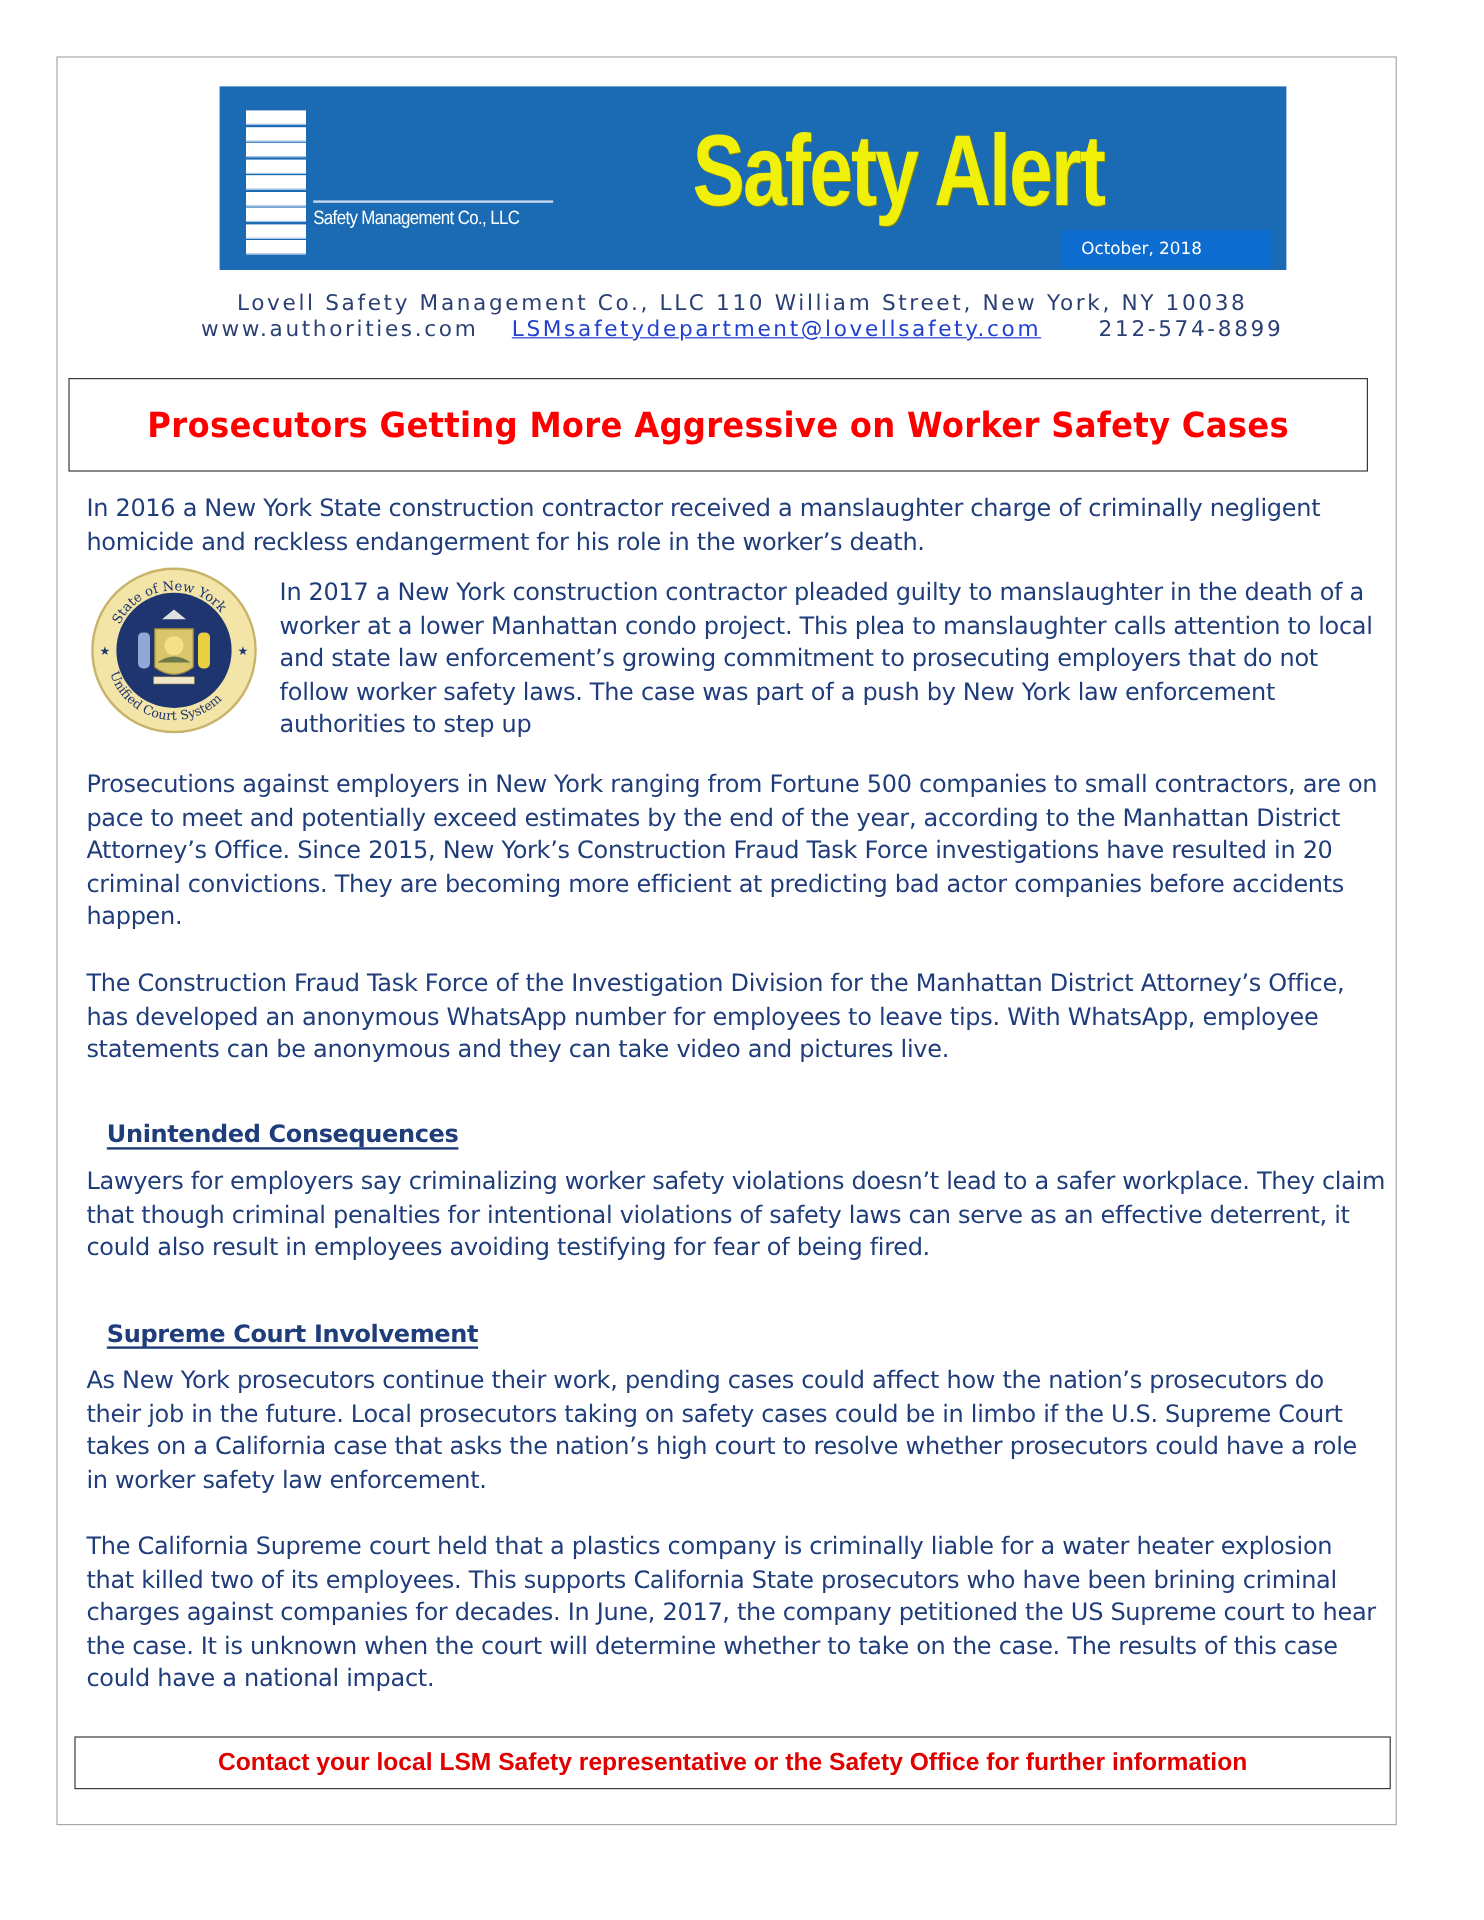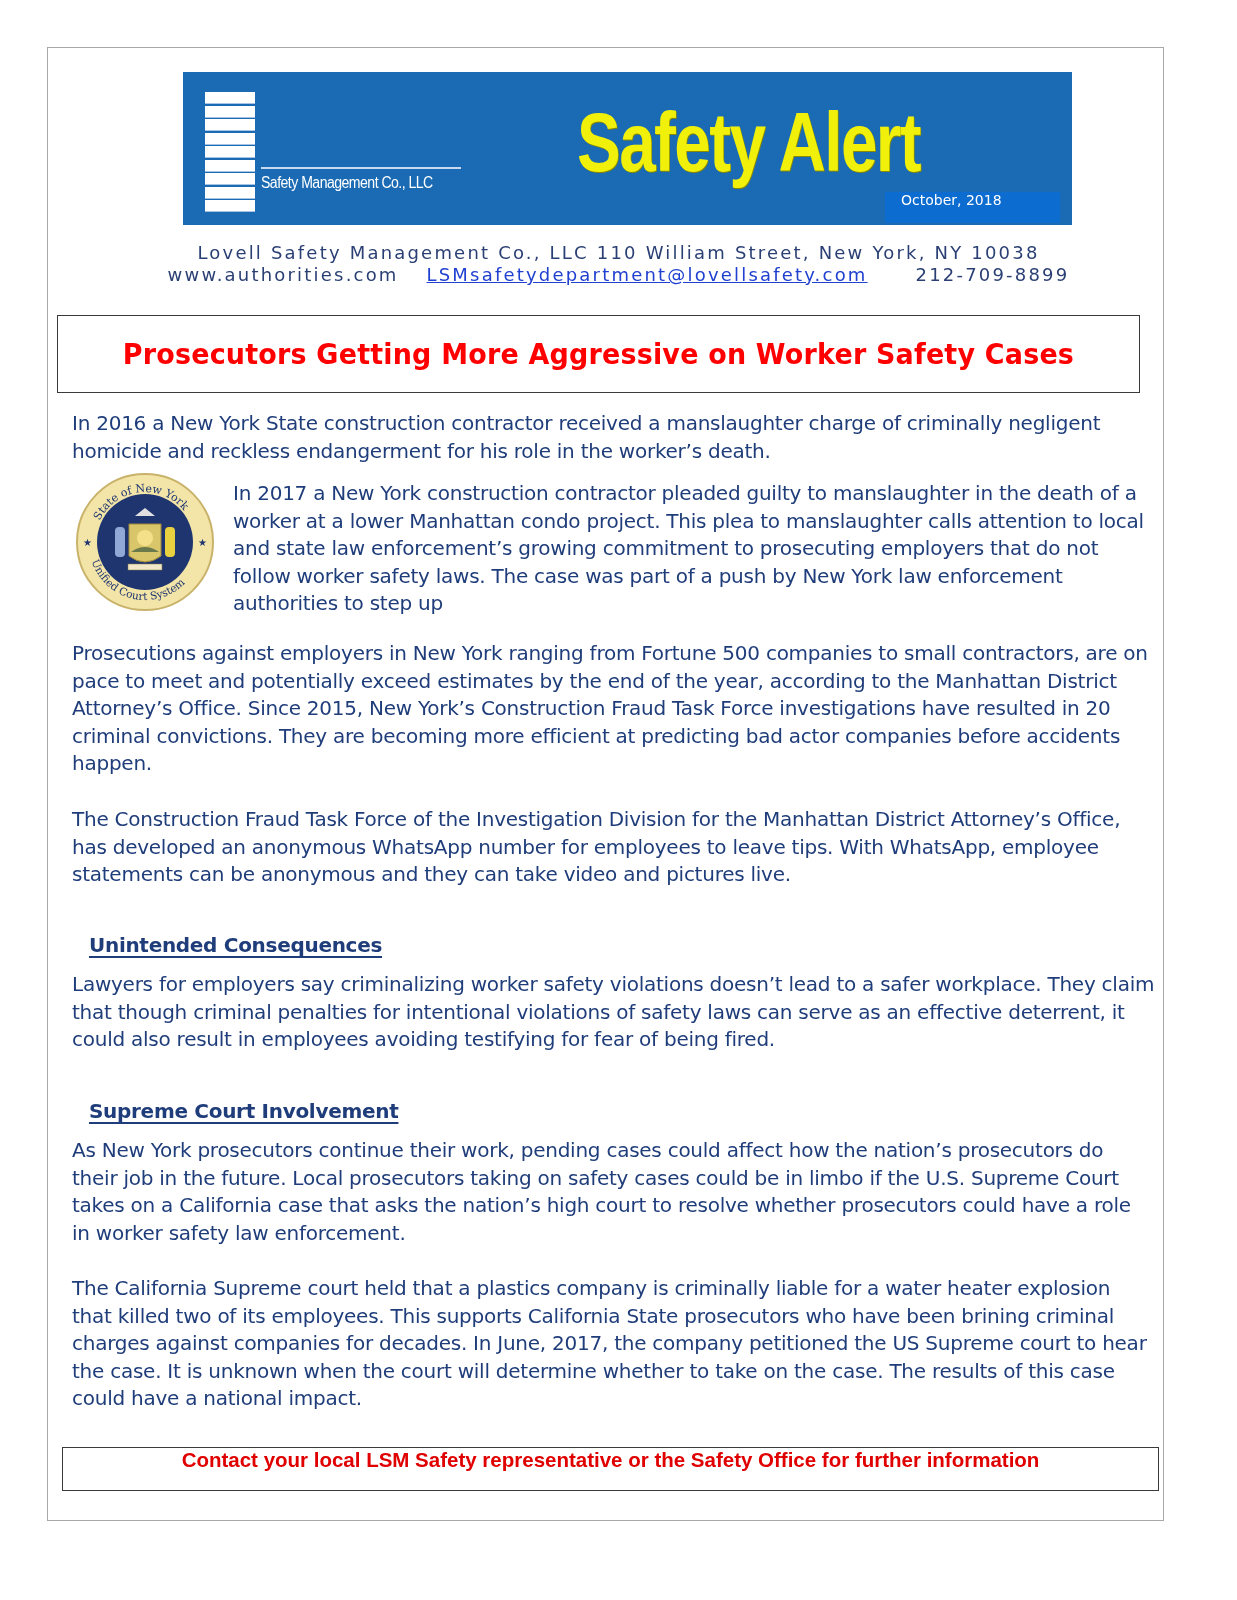--- a/index.html
+++ b/index.html
@@ -5,39 +5,39 @@
   html, body { margin:0; padding:0; background:#fff; }
   body { width:1237px; height:1600px; position:relative; font-family:"DejaVu Sans", sans-serif; overflow:hidden; }
   .page-frame { position:absolute; left:47px; top:47px; width:1117px; height:1474px; border:1.5px solid #a8a8a8; box-sizing:border-box; }
   .banner { position:absolute; left:183px; top:72px; width:889px; height:153px; background:#1a6bb3; }
   .logo-stripes { position:absolute; left:22px; top:20px; width:50px; height:112px; }
   .logo-stripes div { height:11px; background:#fff; margin-bottom:1.5px; border-bottom:1px solid #a8c4e4; }
   .logo-word { position:absolute; left:76px; top:14px; font-family:"Liberation Serif", serif; color:#fff; font-size:66px; line-height:1; letter-spacing:-1px; }
   .logo-rule { position:absolute; left:78px; top:95px; width:200px; height:2px; background:#c8d8ee; }
   .logo-sub { position:absolute; left:78px; top:102px; font-family:"Liberation Sans", sans-serif; color:#fff; font-size:16px; letter-spacing:-0.6px; transform:scaleX(0.88); transform-origin:left; }
   .alert-title { position:absolute; left:394px; top:28px; font-family:"Liberation Sans", sans-serif; font-weight:bold; font-size:84px; line-height:1; color:#f0f00a; letter-spacing:-2px; transform:scaleX(0.78); transform-origin:left; white-space:nowrap; text-shadow:1px 1px 0 #8a8a00; }
-  .date-box { position:absolute; left:702px; top:120px; width:175px; height:31px; background:#0d6ccf; color:#fff; font-size:14px; display:flex; padding-left:16px; box-sizing:border-box; }
+  .date-box { position:absolute; left:702px; top:120px; width:175px; height:31px; background:#0d6ccf; color:#fff; font-size:14px; display:flex; align-items:center; padding-left:16px; box-sizing:border-box; }
   .address { position:absolute; left:0; width:1237px; top:242px; text-align:center; color:#2a3f73; font-size:18px; letter-spacing:2.2px; line-height:22px; }
   .address a { color:#2040d0; text-decoration:underline; }
   .address .gap { display:inline-block; width:20px; }
   .title-box { position:absolute; left:57px; top:315px; width:1083px; height:78px; border:1.5px solid #3a3a3a; box-sizing:border-box; display:flex; align-items:center; justify-content:center; }
   .title-box h1 { margin:0; color:#ff0000; font-size:29px; font-weight:bold; letter-spacing:0.2px; transform:scaleX(0.93); white-space:nowrap; }
   .body-text { position:absolute; color:#1f3d7a; font-size:20px; line-height:27.6px; letter-spacing:-0.25px; margin:0; }
   .p1 { left:72px; top:410px; width:1080px; }
   .seal { position:absolute; left:73px; top:472px; width:145px; height:140px; }
   .p2 { left:233px; top:480px; width:920px; }
   .p3 { left:72px; top:640px; width:1080px; }
   .p4 { left:72px; top:806px; width:1080px; }
   .h-sec { position:absolute; left:72px; color:#1f3d7a; font-size:20px; font-weight:bold; text-decoration:underline; text-underline-offset:4px; letter-spacing:-0.3px; margin:17px; }
   .h1s { top:916px; }
   .p5 { left:72px; top:971px; width:1090px; }
   .h2s { top:1082px; }
   .p6 { left:72px; top:1137px; width:1080px; }
   .p7 { left:72px; top:1275px; width:1080px; }
-  .footer-box { position:absolute; left:62px; top:1447px; width:1097px; height:44px; border:1.5px solid #3a3a3a; box-sizing:border-box; display:flex; align-items:flex-start; justify-content:center; }
+  .footer-box { position:absolute; left:62px; top:1447px; width:1097px; height:44px; border:1.5px solid #3a3a3a; box-sizing:border-box; display:flex; align-items:center; justify-content:center; }
   .footer-box span { color:#e00000; font-family:"Liberation Sans", sans-serif; font-weight:bold; font-size:20.5px; }
 </style>
 </head>
 <body>
 
 <div class="page-frame"></div>
 
 <div class="banner">
   <div class="logo-stripes">
     <div></div>
@@ -56,21 +56,21 @@
   <div class="date-box">
       <span>October, 2018</span>
     </div>
 </div>
 
 <div class="address">
   <div>Lovell Safety Management Co., LLC 110 William Street, New York, NY  10038</div>
   <div>
     <span>www.authorities.com</span><span class="gap"></span>
     <a>LSMsafetydepartment@lovellsafety.com</a><span class="gap"></span><span class="gap"></span>
-    <span>212-709-8899</span>
+    <span>212-574-8899</span>
   </div>
 </div>
 
 <div class="title-box">
   <h1>Prosecutors Getting More Aggressive on Worker Safety Cases</h1>
 </div>
 
 <p class="body-text p1">In 2016 a New York State construction contractor received a manslaughter charge of criminally negligent homicide and reckless endangerment for his role in the worker’s death.</p>
 
 <div class="seal">

